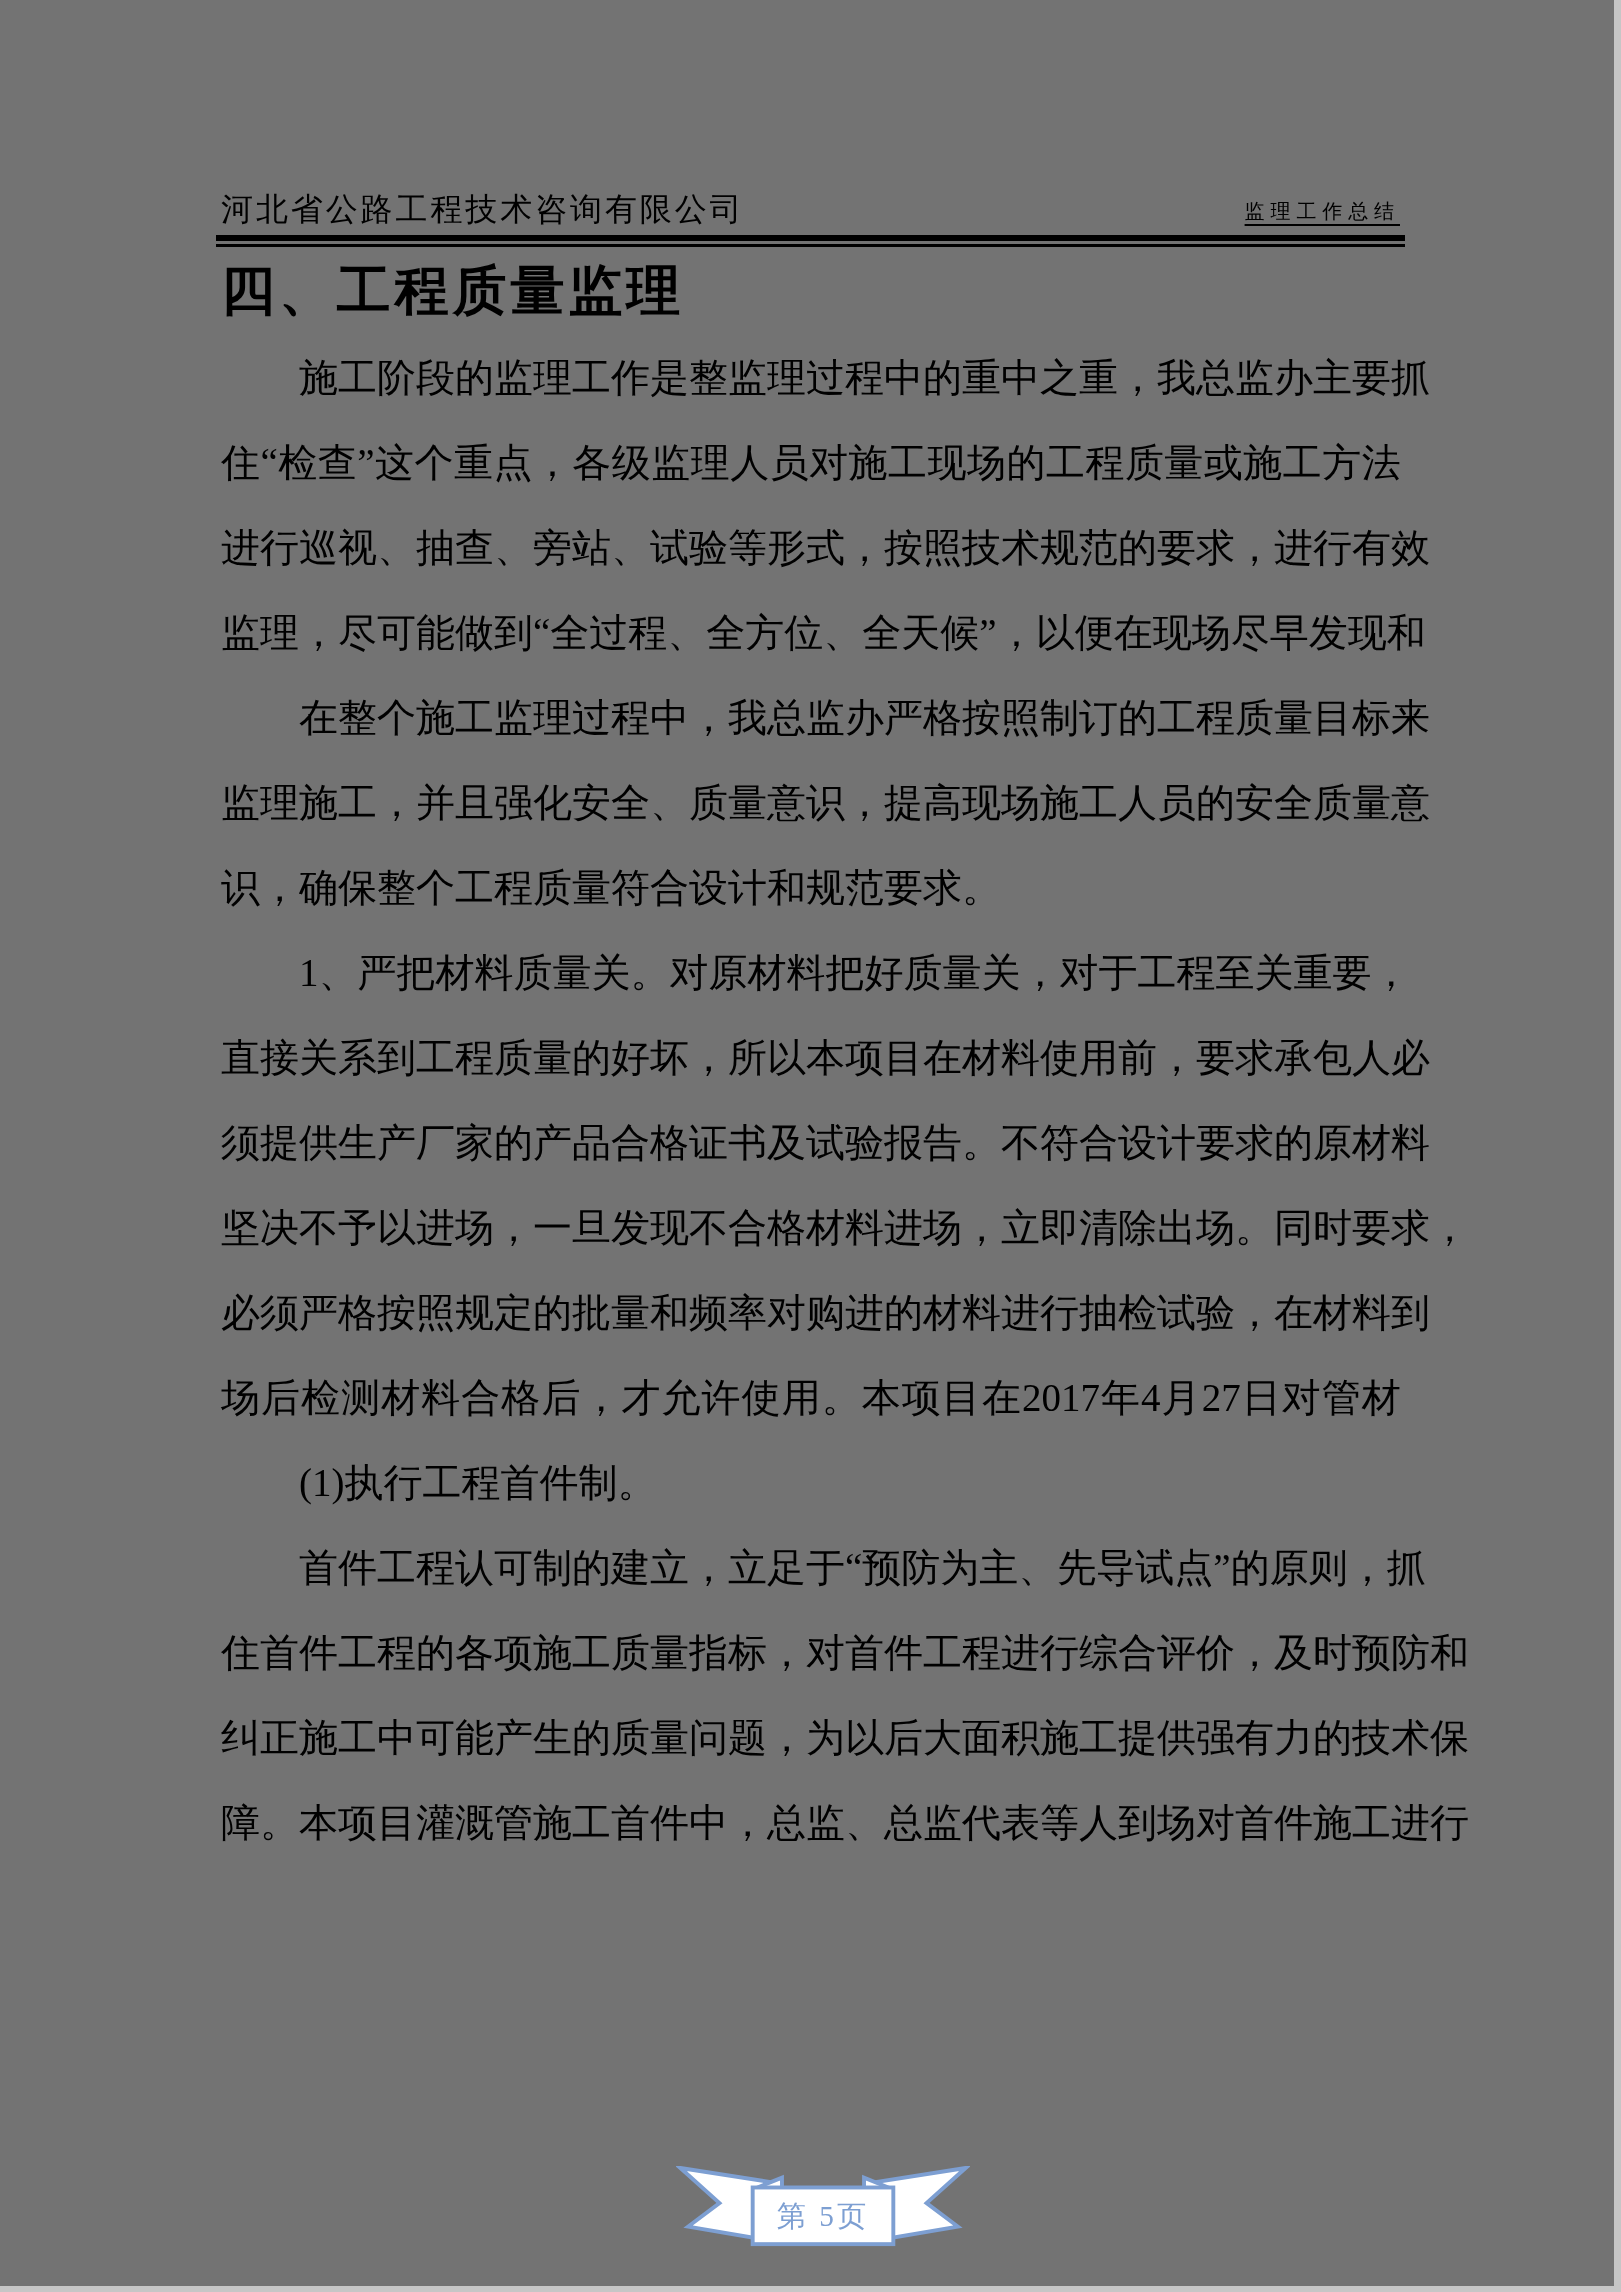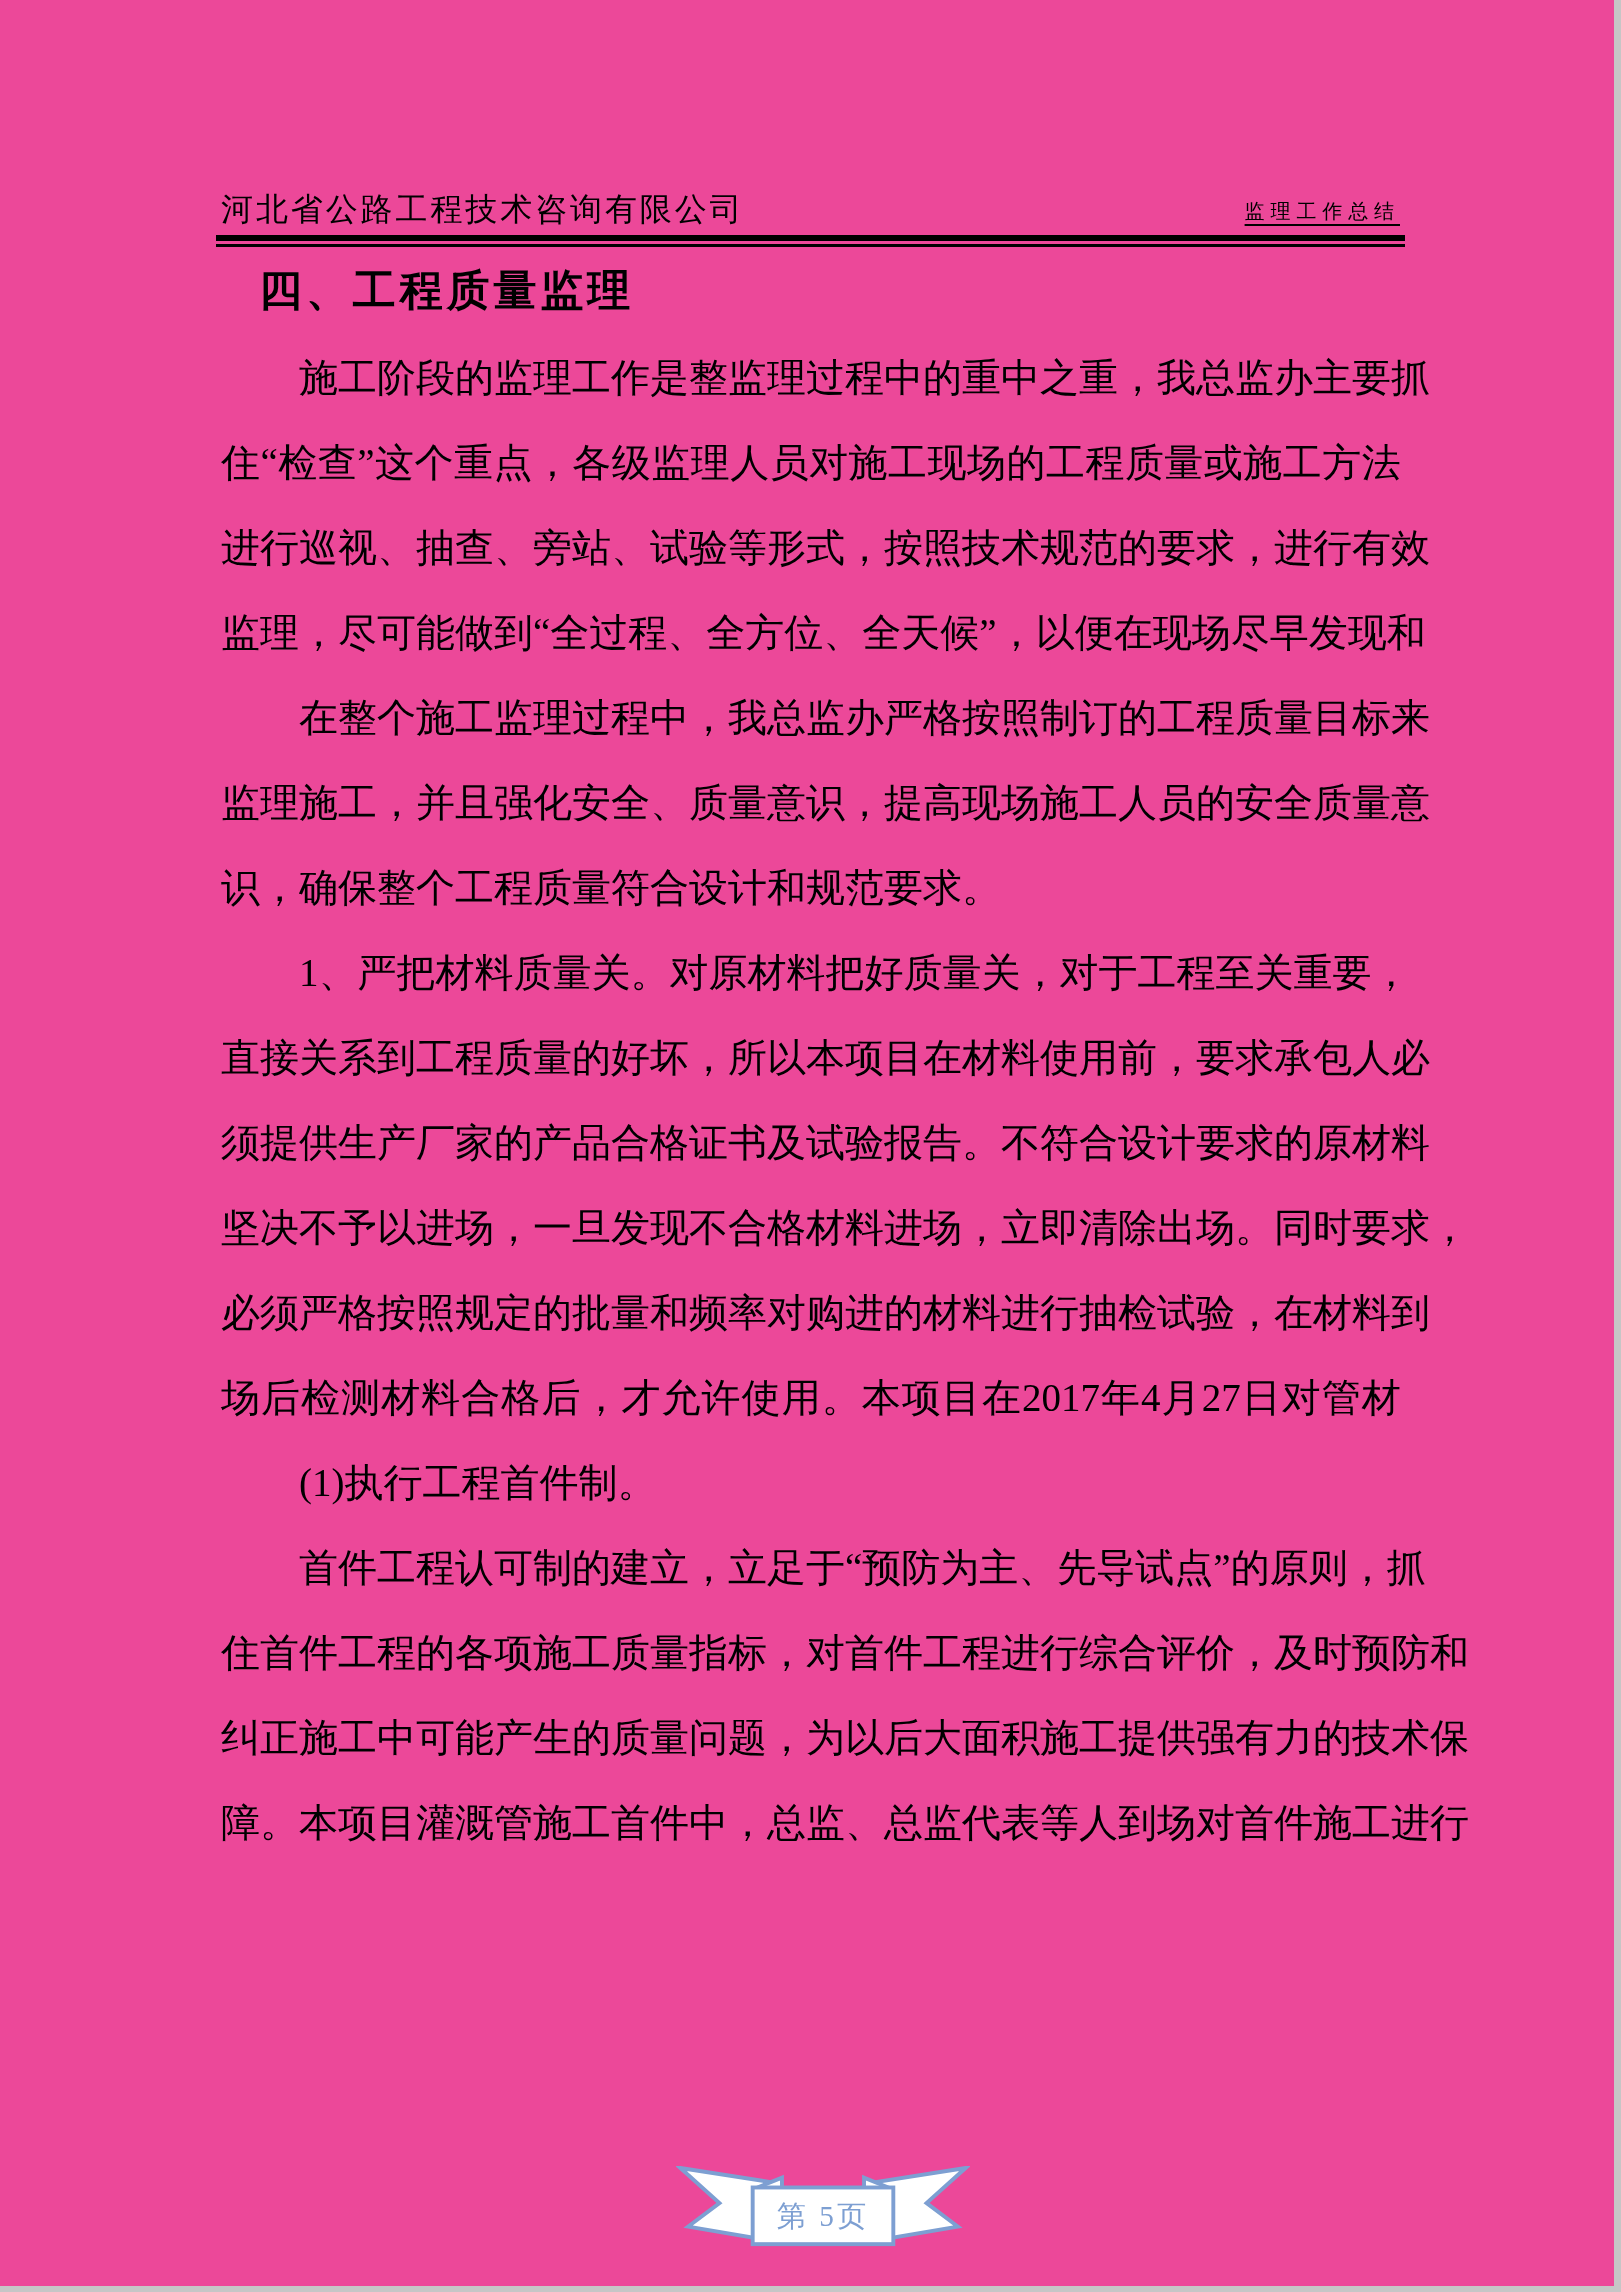--- a/index.html
+++ b/index.html
@@ -1,19 +1,19 @@
 <!DOCTYPE html>
 <html><head>
 <meta charset="utf-8">
 <style>
   html,body{margin:0;padding:0;background:#e9e9e9;}
   .page{
     position:relative;
     width:1621px;height:2293px;
-    background:#ec4899;
+    background:#737373;
     font-family:"Liberation Serif","DejaVu Serif",serif;
     color:#000;
     overflow:hidden;
   }
   
   .edge-right{position:absolute;top:0;right:0;width:6.9px;height:100%;background:#c6c6c6;}
   .edge-bottom{position:absolute;bottom:0;left:0;width:100%;height:6.9px;background:#c6c6c6;}
 
   
   .hdr-company{
@@ -25,21 +25,21 @@
     font-size:20px;line-height:35px;letter-spacing:5.9px;white-space:nowrap;
     text-decoration:underline;
     text-underline-offset:5.9px;
   }
   .hdr-rule-thick{position:absolute;left:216px;right:216px;top:235px;height:5.9px;background:#000;}
   .hdr-rule-thin{position:absolute;left:216px;right:216px;top:244px;height:2.9px;background:#000;}
 
   
   .doc-heading{
     position:absolute;left:221px;top:247px;width:1180px;height:88px;
-    font-size:43px;line-height:88px;font-weight:bold;letter-spacing:3.9px;white-space:nowrap;margin-left:38px;
+    font-size:54px;line-height:88px;font-weight:bold;letter-spacing:3.9px;white-space:nowrap;
   }
   .doc-body{
     position:absolute;left:221px;top:335px;width:1180px;
   }
   .line{
     height:85px;line-height:85px;
     font-size:39px;
     white-space:nowrap;
   }
   .line.justify{

